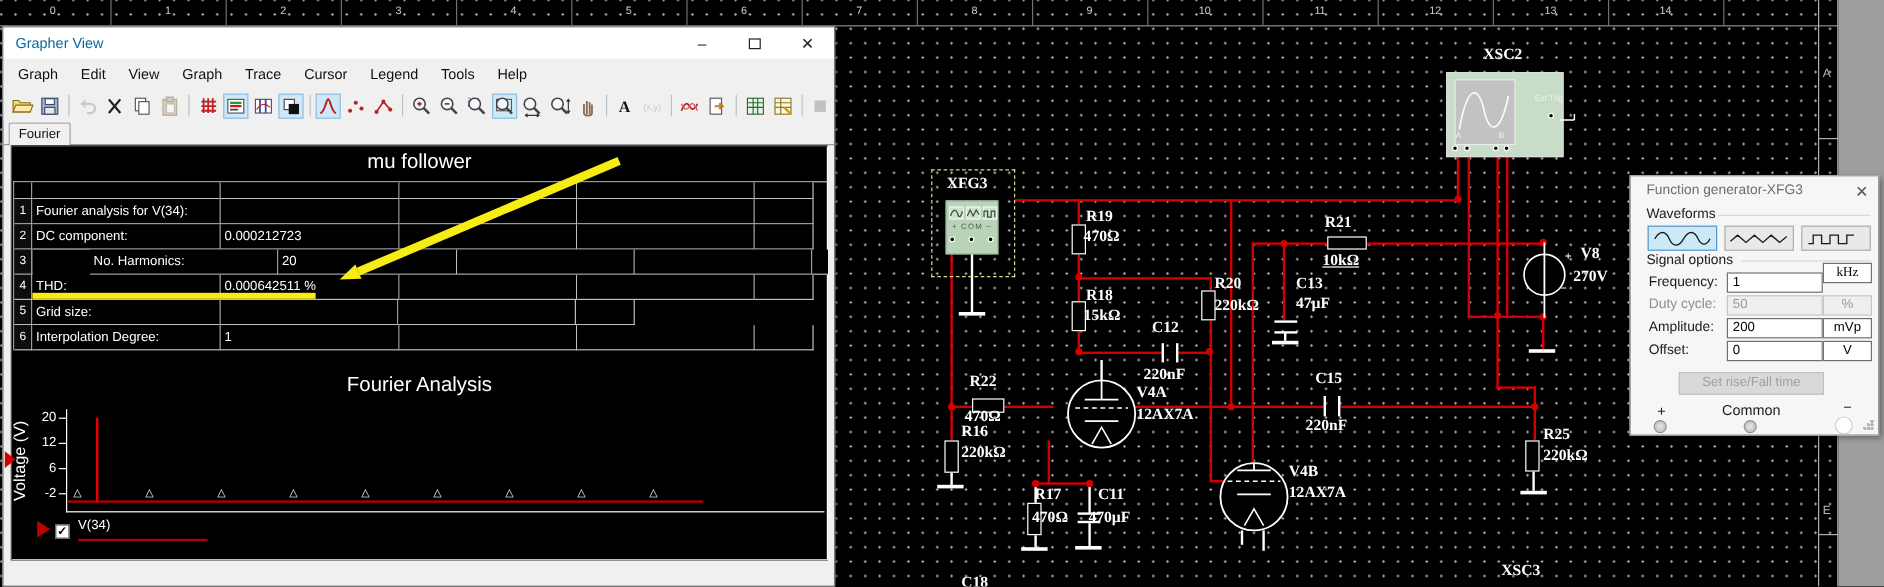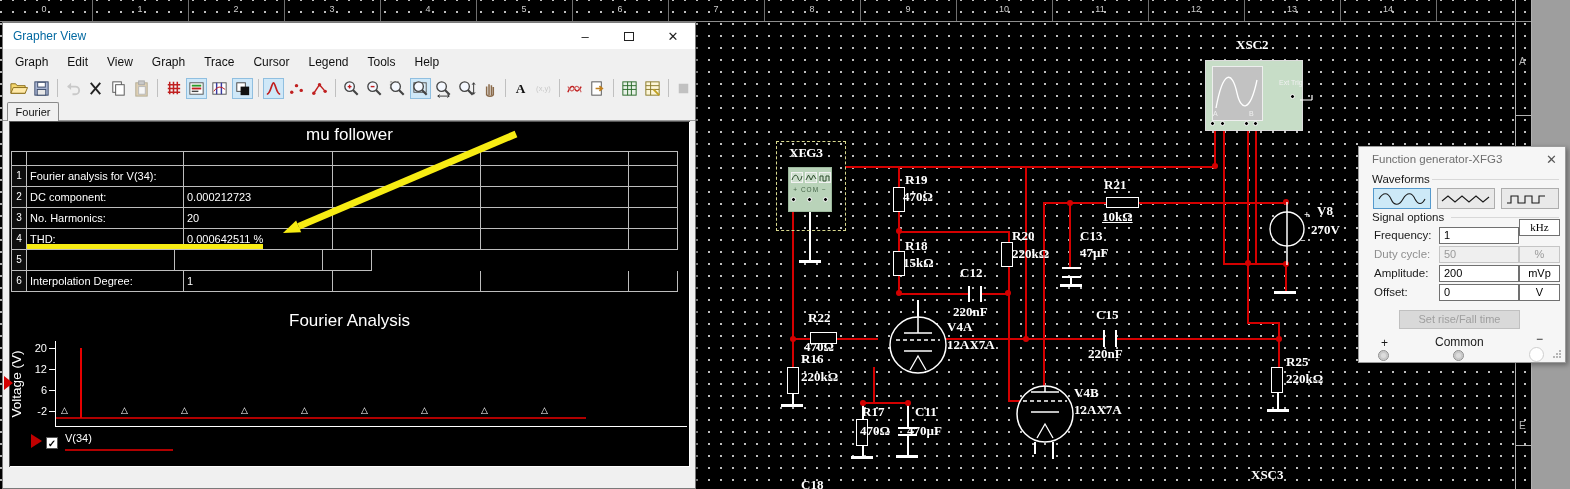--- a/index.html
+++ b/index.html
@@ -579,36 +579,37 @@
           <div class="trow">
             <div class="tcell tnum" style="width: 15px; height: 21px;">2</div>
             <div class="tcell" style="width: 157px; height: 21px;">DC component:</div>
             <div class="tcell" style="width: 149px; height: 21px;">0.000212723</div>
             <div class="tcell" style="width: 148px; height: 21px;"></div>
             <div class="tcell" style="width: 148px; height: 21px;"></div>
             <div class="tcell" style="width: 49px; height: 21px;"></div>
           </div>
           <div class="trow">
             <div class="tcell tnum" style="width: 15px; height: 21px;">3</div>
-            <div class="tcell" style="width: 157px; height: 21px;">No. Harmonics:</div>
+            <div class="tcell" style="width: 157px; height: 21px; margin-left: 48px;">No. Harmonics:</div>
             <div class="tcell" style="width: 149px; height: 21px;">20</div>
             <div class="tcell" style="width: 148px; height: 21px;"></div>
             <div class="tcell" style="width: 148px; height: 21px;"></div>
             <div class="tcell" style="width: 49px; height: 21px;"></div>
           </div>
           <div class="trow">
             <div class="tcell tnum" style="width: 15px; height: 21px;">4</div>
             <div class="tcell" style="width: 157px; height: 21px;">THD:</div>
             <div class="tcell" style="width: 149px; height: 21px;">0.000642511 %</div>
             <div class="tcell" style="width: 148px; height: 21px;"></div>
             <div class="tcell" style="width: 148px; height: 21px;"></div>
             <div class="tcell" style="width: 49px; height: 21px;"></div>
           </div>
           <div class="trow">
             <div class="tcell tnum" style="width: 15px; height: 21px;">5</div>
+            <div class="tcell" style="width: 157px; height: 21px;">Grid size:</div>
             <div class="tcell" style="width: 148px; height: 21px;"></div>
             <div class="tcell" style="width: 148px; height: 21px;"></div>
             <div class="tcell" style="width: 49px; height: 21px;"></div>
           </div>
           <div class="trow">
             <div class="tcell tnum" style="width: 15px; height: 21px;">6</div>
             <div class="tcell" style="width: 157px; height: 21px;">Interpolation Degree:</div>
             <div class="tcell" style="width: 149px; height: 21px;">1</div>
             <div class="tcell" style="width: 148px; height: 21px;"></div>
             <div class="tcell" style="width: 148px; height: 21px;"></div>

